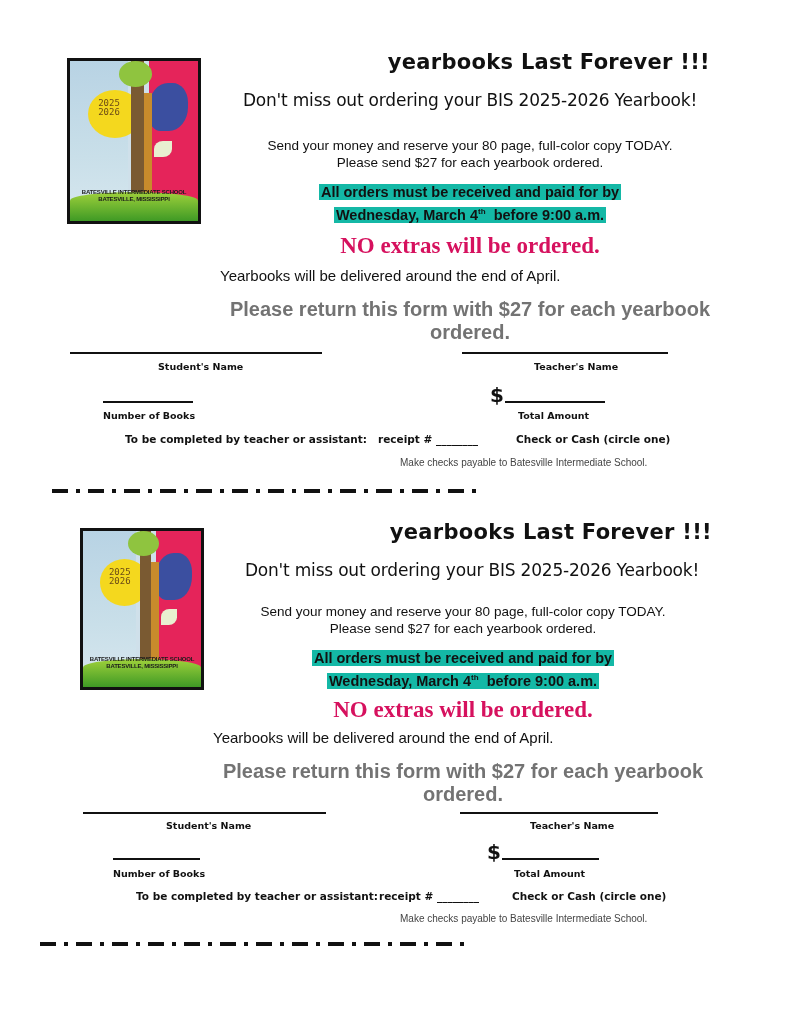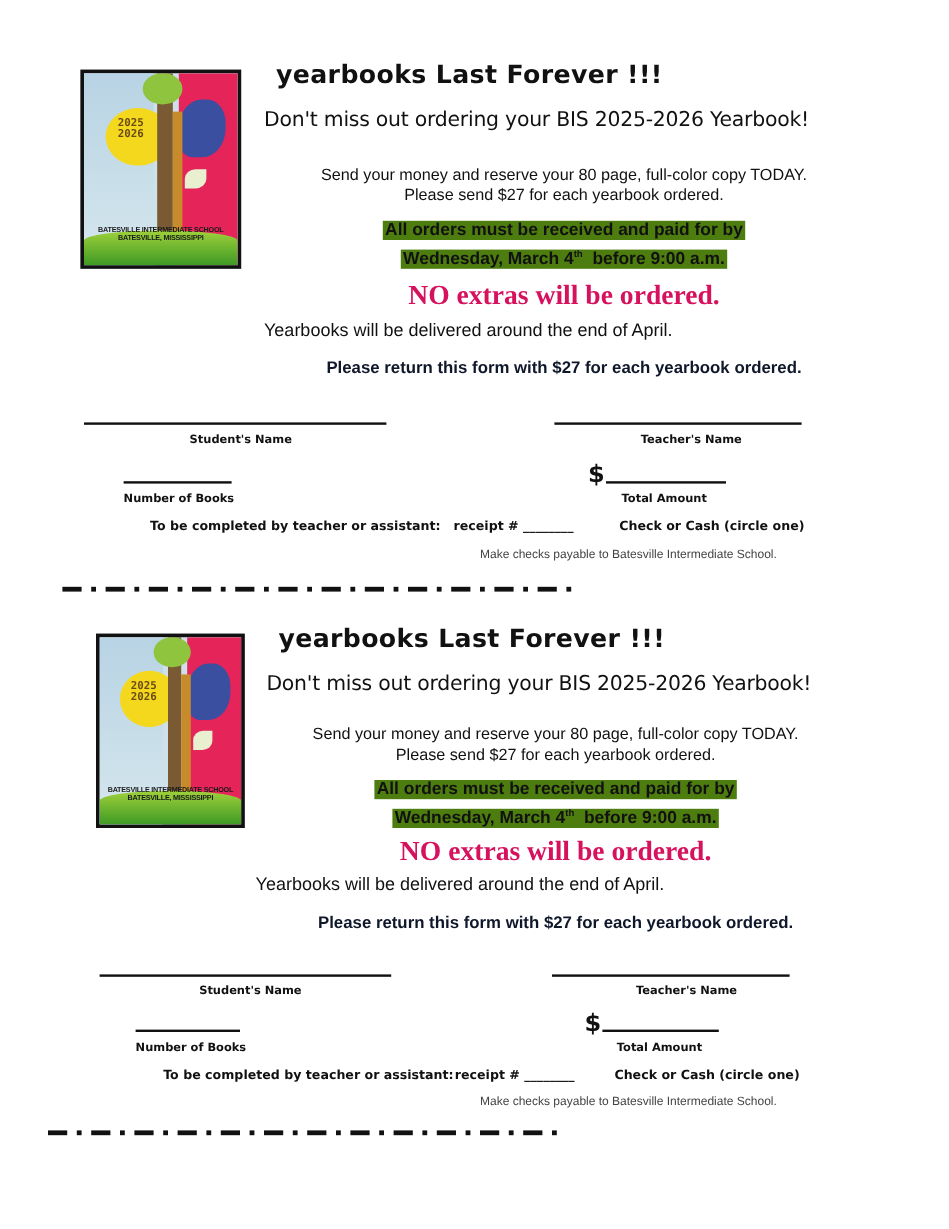--- a/index.html
+++ b/index.html
@@ -3,36 +3,36 @@
 <meta charset="utf-8">
 <style>
   html, body { margin:0; padding:0; background:#ffffff; }
   body { width:791px; height:1024px; position:relative; overflow:hidden; font-family:"Liberation Sans", sans-serif; color:#111; }
   .form { position:absolute; left:0; width:791px; }
   .cover { position:absolute; border:3px solid #111; overflow:hidden; background:#cfe0ea; }
   .cover .sky { position:absolute; left:0; top:0; width:45%; height:100%; background:linear-gradient(180deg,#b8d3e4 0%,#c9dfe9 60%,#d7e7ef 100%); }
   .cover .red { position:absolute; right:0; top:0; width:38%; height:100%; background:#e5245a; }
   .cover .blue { position:absolute; right:8%; top:14%; width:30%; height:30%; background:#3b4fa0; border-radius:50% 40% 50% 30%; }
   .cover .sun { position:absolute; left:14%; top:18%; width:42%; height:30%; border-radius:50%; background:#f4d81e; }
-  .cover .sunyear { position:absolute; left:22%; top:24%; font-size:9px; line-height:9px; color:#6b4b16; font-weight:bold; font-family:"DejaVu Sans Mono", monospace; }
+  .cover .sunyear { position:absolute; left:22%; top:24%; font-size:9px; line-height:9px; color:#6b4b16; font-weight:normal; font-family:"DejaVu Sans Mono", monospace; }
   .cover .trunk { position:absolute; left:48%; top:0; width:10%; height:85%; background:#7a5a32; }
   .cover .trunk2 { position:absolute; left:58%; top:20%; width:6%; height:65%; background:#c88b2c; }
   .cover .leaf { position:absolute; left:38%; top:0; width:26%; height:16%; background:#8fc43f; border-radius:50%; }
   .cover .leaf2 { position:absolute; left:66%; top:50%; width:14%; height:10%; background:#e8f0d0; border-radius:50% 0; }
   .cover .grass { position:absolute; left:0; bottom:0; width:100%; height:18%; background:linear-gradient(180deg,#9fd13b,#3f9a25); border-radius:50% 50% 0 0 / 30% 30% 0 0; }
   .cover .school { position:absolute; left:4%; bottom:11%; width:92%; font-size:6px; text-align:center; color:#1a1a1a; font-weight:bold; letter-spacing:-0.2px; line-height:7px; }
-  .title { position:absolute; font-family:"DejaVu Sans", sans-serif; font-weight:bold; font-size:21px; letter-spacing:0.3px; text-align:left; }
-  .subtitle { position:absolute; font-family:"DejaVu Sans", sans-serif; font-size:17px; text-align:left; letter-spacing:-0.2px; }
+  .title { position:absolute; font-family:"DejaVu Sans", sans-serif; font-weight:bold; font-size:21px; letter-spacing:0.3px; text-align:right; }
+  .subtitle { position:absolute; font-family:"DejaVu Sans", sans-serif; font-size:17px; text-align:center; letter-spacing:-0.2px; }
   .body-text { position:absolute; font-size:13.5px; text-align:center; line-height:17px; }
   .highlight-wrap { position:absolute; text-align:center; font-weight:bold; font-size:14.5px; line-height:20px; }
-  .highlight-wrap span.hl { background:#4d7c0f; padding:0 2px; }
+  .highlight-wrap span.hl { background:#14b8a6; padding:0 2px; }
   .highlight-wrap sup { font-size:8px; }
   .noextras { position:absolute; font-family:"Liberation Serif", serif; font-weight:bold; font-size:23px; color:#d6115e; text-align:center; }
   .delivered { position:absolute; font-size:15px; text-align:left; }
-  .return { position:absolute; font-weight:bold; font-size:14px; color:#0f172a; text-align:center; }
+  .return { position:absolute; font-weight:bold; font-size:20px; color:#737373; text-align:center; }
   .line { position:absolute; border-top:2px solid #111; height:0; }
   .lbl { position:absolute; font-family:"DejaVu Sans", sans-serif; font-size:9.5px; font-weight:bold; }
   .dollar { position:absolute; font-family:"DejaVu Sans", sans-serif; font-weight:bold; font-size:20px; }
   .teacher-row { position:absolute; font-family:"DejaVu Sans", sans-serif; font-weight:bold; font-size:10.5px; white-space:pre; }
   .payable { position:absolute; font-size:10px; color:#444; }
   .cut { position:absolute; height:4px; display:flex; align-items:center; gap:0; }
   .cut .dash { width:16px; height:4px; background:#111; margin-right:8px; }
   .cut .dot { width:4px; height:4px; background:#111; margin-right:8px; }
 </style>
 </head>

